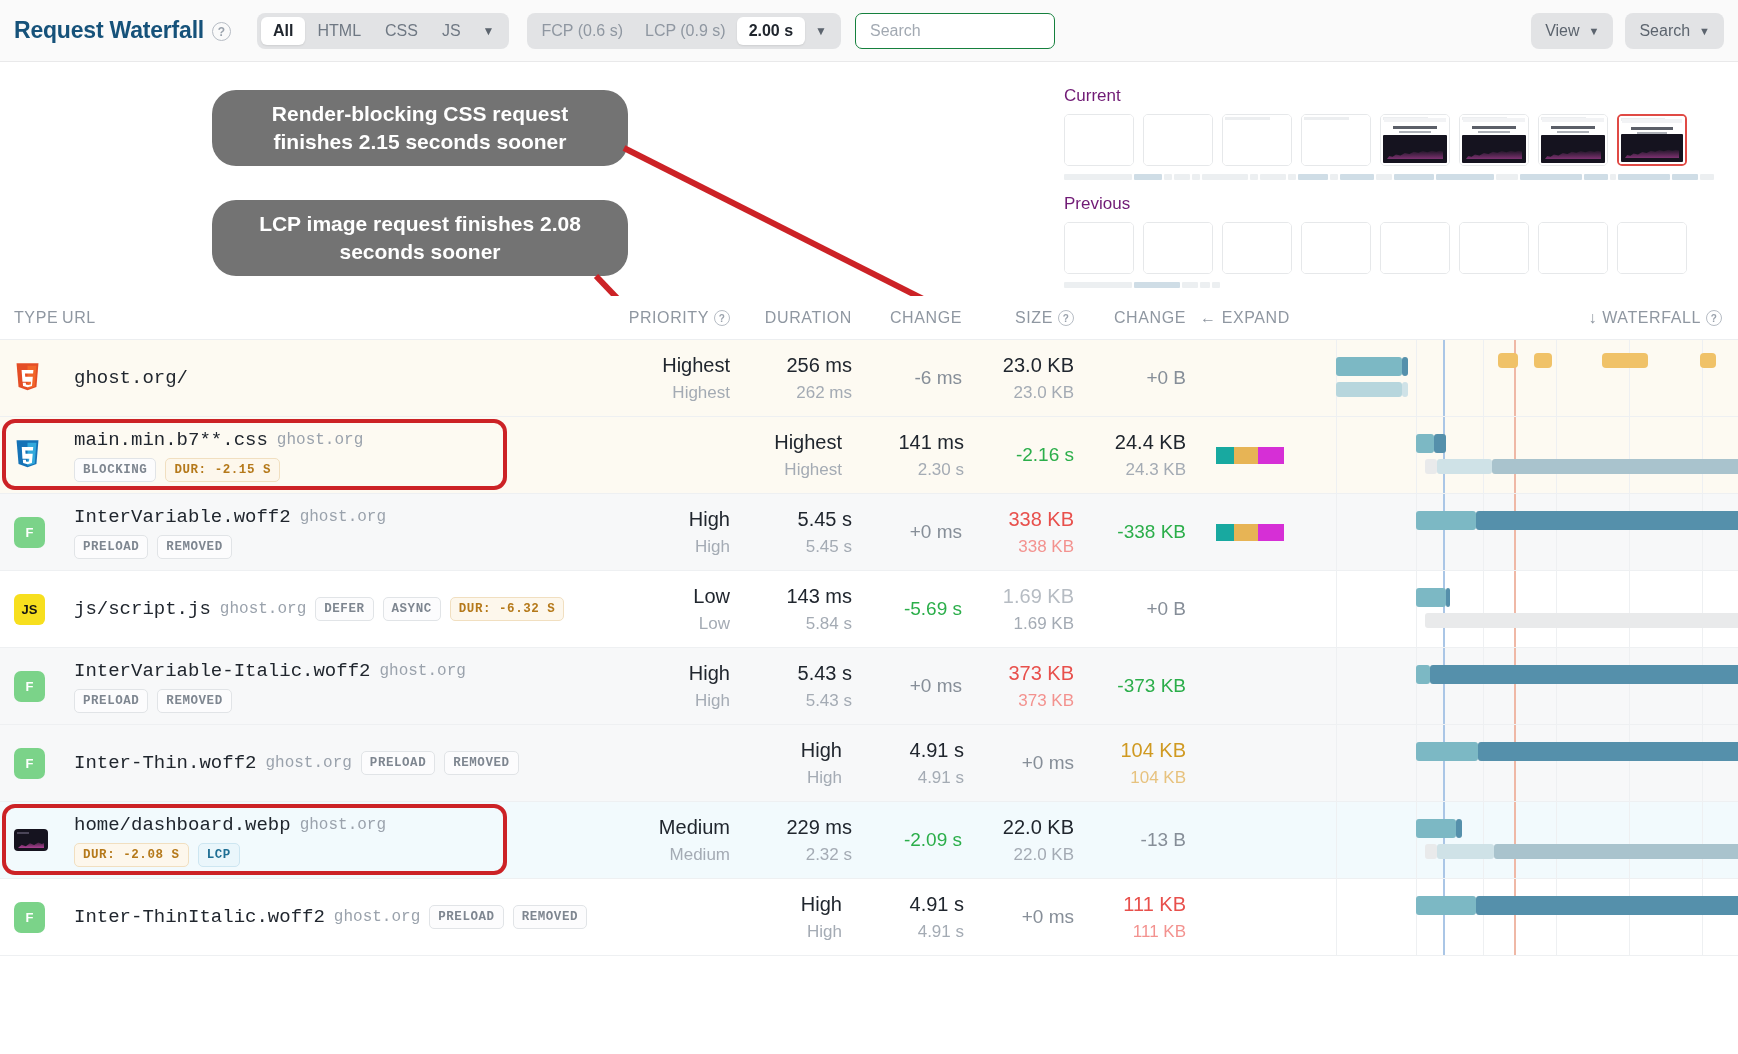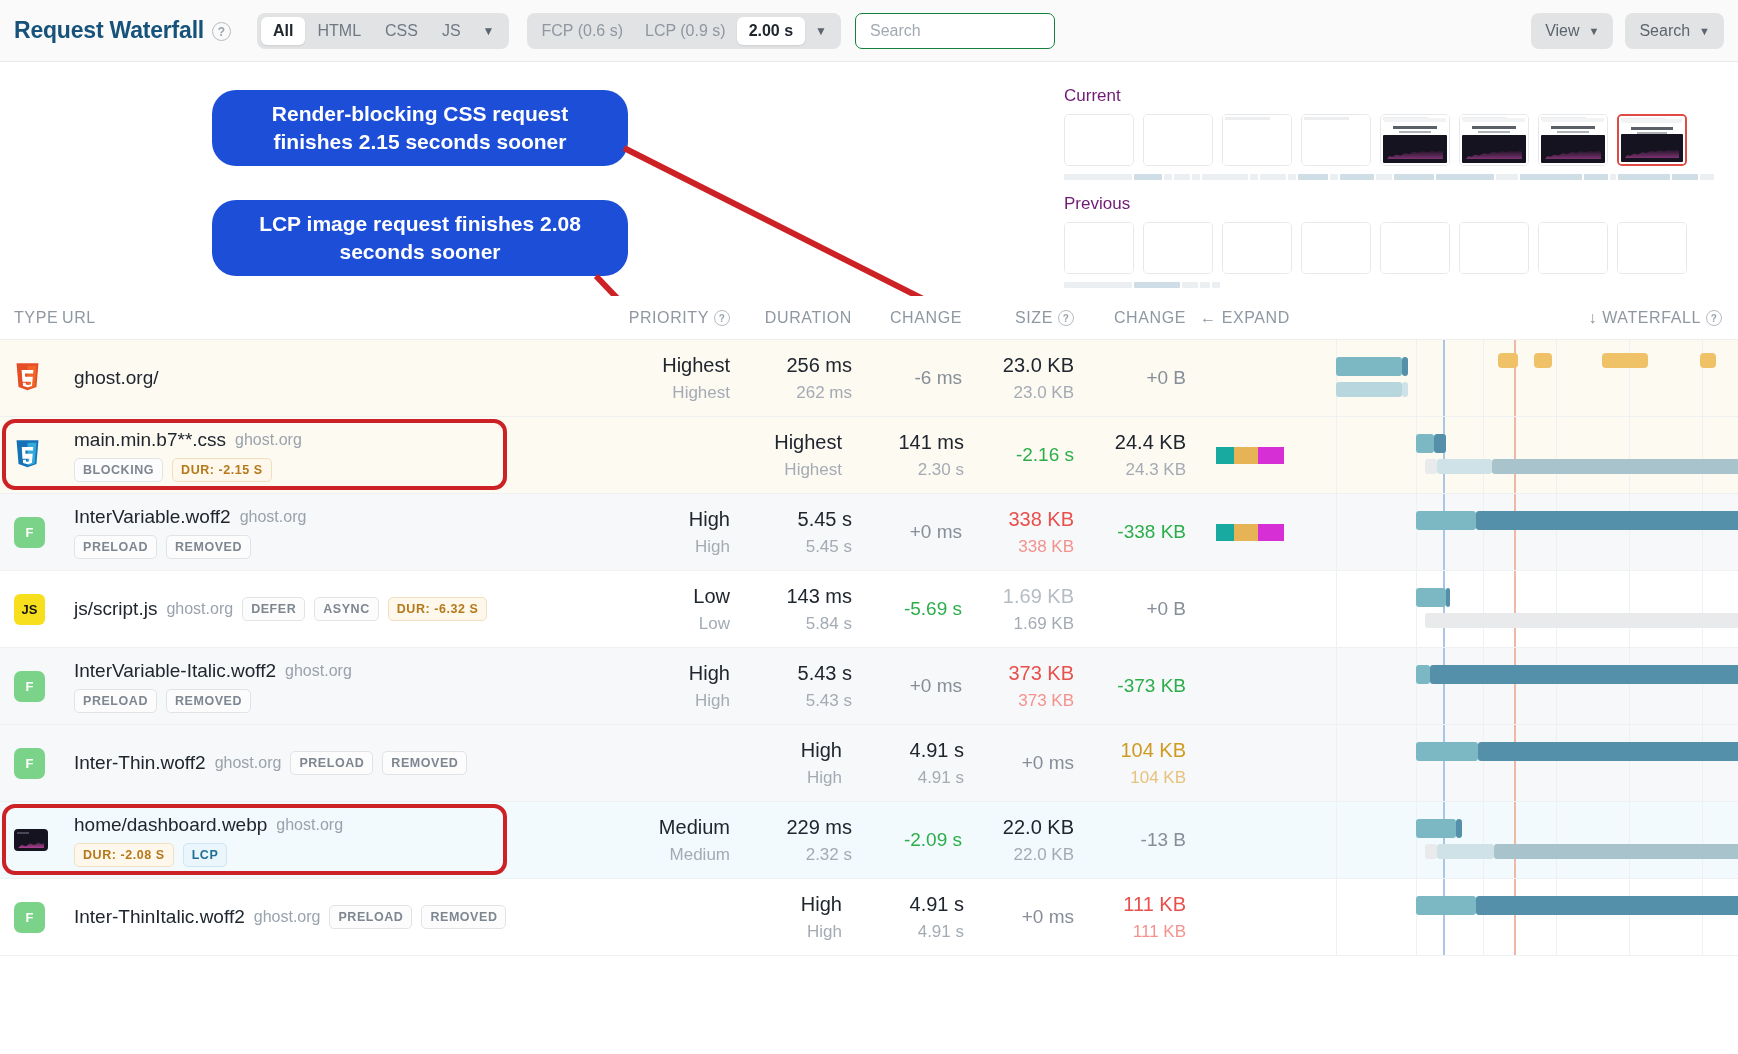--- a/index.html
+++ b/index.html
@@ -98,21 +98,21 @@
   }
   .scrub{ height:7px; margin-top:7px; display:flex; gap:2px; align-items:center; }
   .scrub i{ display:block; height:6px; border-radius:1px; background:#cfdde6; }
   .scrub i.lite{ background:#eceff1; }
 
   .axis{ display:flex; margin-top:18px; position:relative; height:24px; }
   .axis span{ position:absolute; font-size:17px; color:#4a525c; transform:translateX(-50%); }
 
   
   .callout{
-    position:absolute; background:#1d4ed8; color:#fff;
+    position:absolute; background:#737373; color:#fff;
     border-radius:24px; font-size:21px; font-weight:700; line-height:1.32;
     text-align:center; display:flex; align-items:center; justify-content:center;
     padding:10px 22px;
   }
   #callout-1{ left:212px; top:90px; width:416px; height:76px; }
   #callout-2{ left:212px; top:200px; width:416px; height:76px; }
 
   .arrow-layer{ position:absolute; left:0; top:0; width:1738px; height:1054px; pointer-events:none; }
 
   
@@ -157,21 +157,21 @@
   .ic-img{ background:#15131f; border-radius:4px; position:relative; width:34px;height:22px;}
   .ic-img:after{
     content:""; position:absolute; left:4px; right:4px; bottom:3px; height:8px;
     background:linear-gradient(to top, rgba(190,70,160,.9), rgba(190,70,160,0));
     clip-path: polygon(0% 100%,14% 60%,30% 78%,46% 40%,62% 62%,78% 30%,92% 50%,100% 38%,100% 100%);
   }
   .ic-img:before{
     content:""; position:absolute; left:3px; top:3px; width:12px; height:2px; background:#4a4558;
   }
 
-  .urlwrap{ display:flex; flex-direction:column; justify-content:flex-end; gap:7px; padding-left:12px; }
+  .urlwrap{ display:flex; flex-direction:column; justify-content:flex-end; gap:7px; padding-left:12px;font-family:Liberation Mono, monospace; }
   .urlline{ display:flex; align-items:center; gap:9px; flex-wrap:wrap; }
   .uname{ font-size:19px; color:#20262e; }
   .uhost{ font-size:16px; color:#9aa2ac; }
   .tag{
     font-size:12.5px; font-weight:700; letter-spacing:.55px;
     border:1px solid #e1e4e7; border-radius:5px; padding:4px 8px;
     color:#7e8690; background:#fcfcfd;
   }
   .tag.warn{ color:#b5791a; border-color:#f1dfc0; background:#fdf7ec; }
   .tag.lcp{ color:#1f6f94; border-color:#cde6f1; background:#eaf6fb; }

